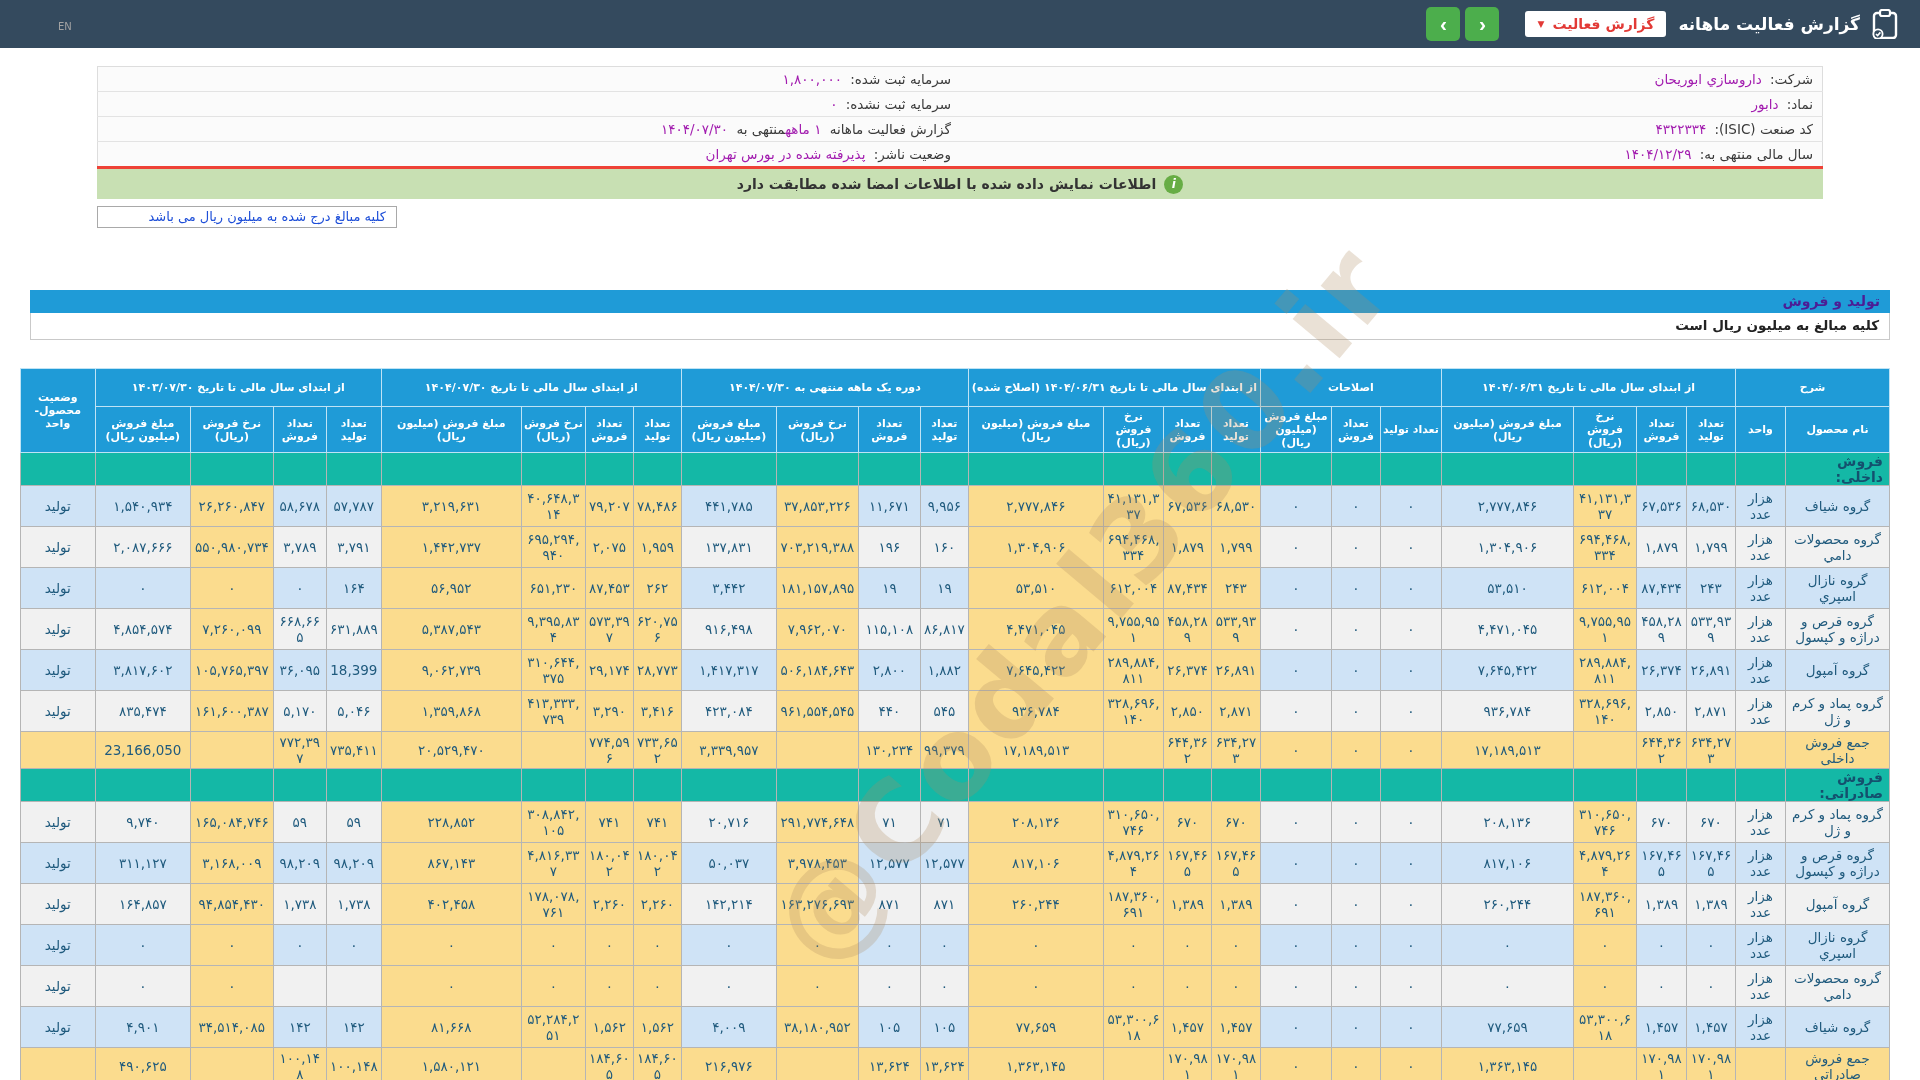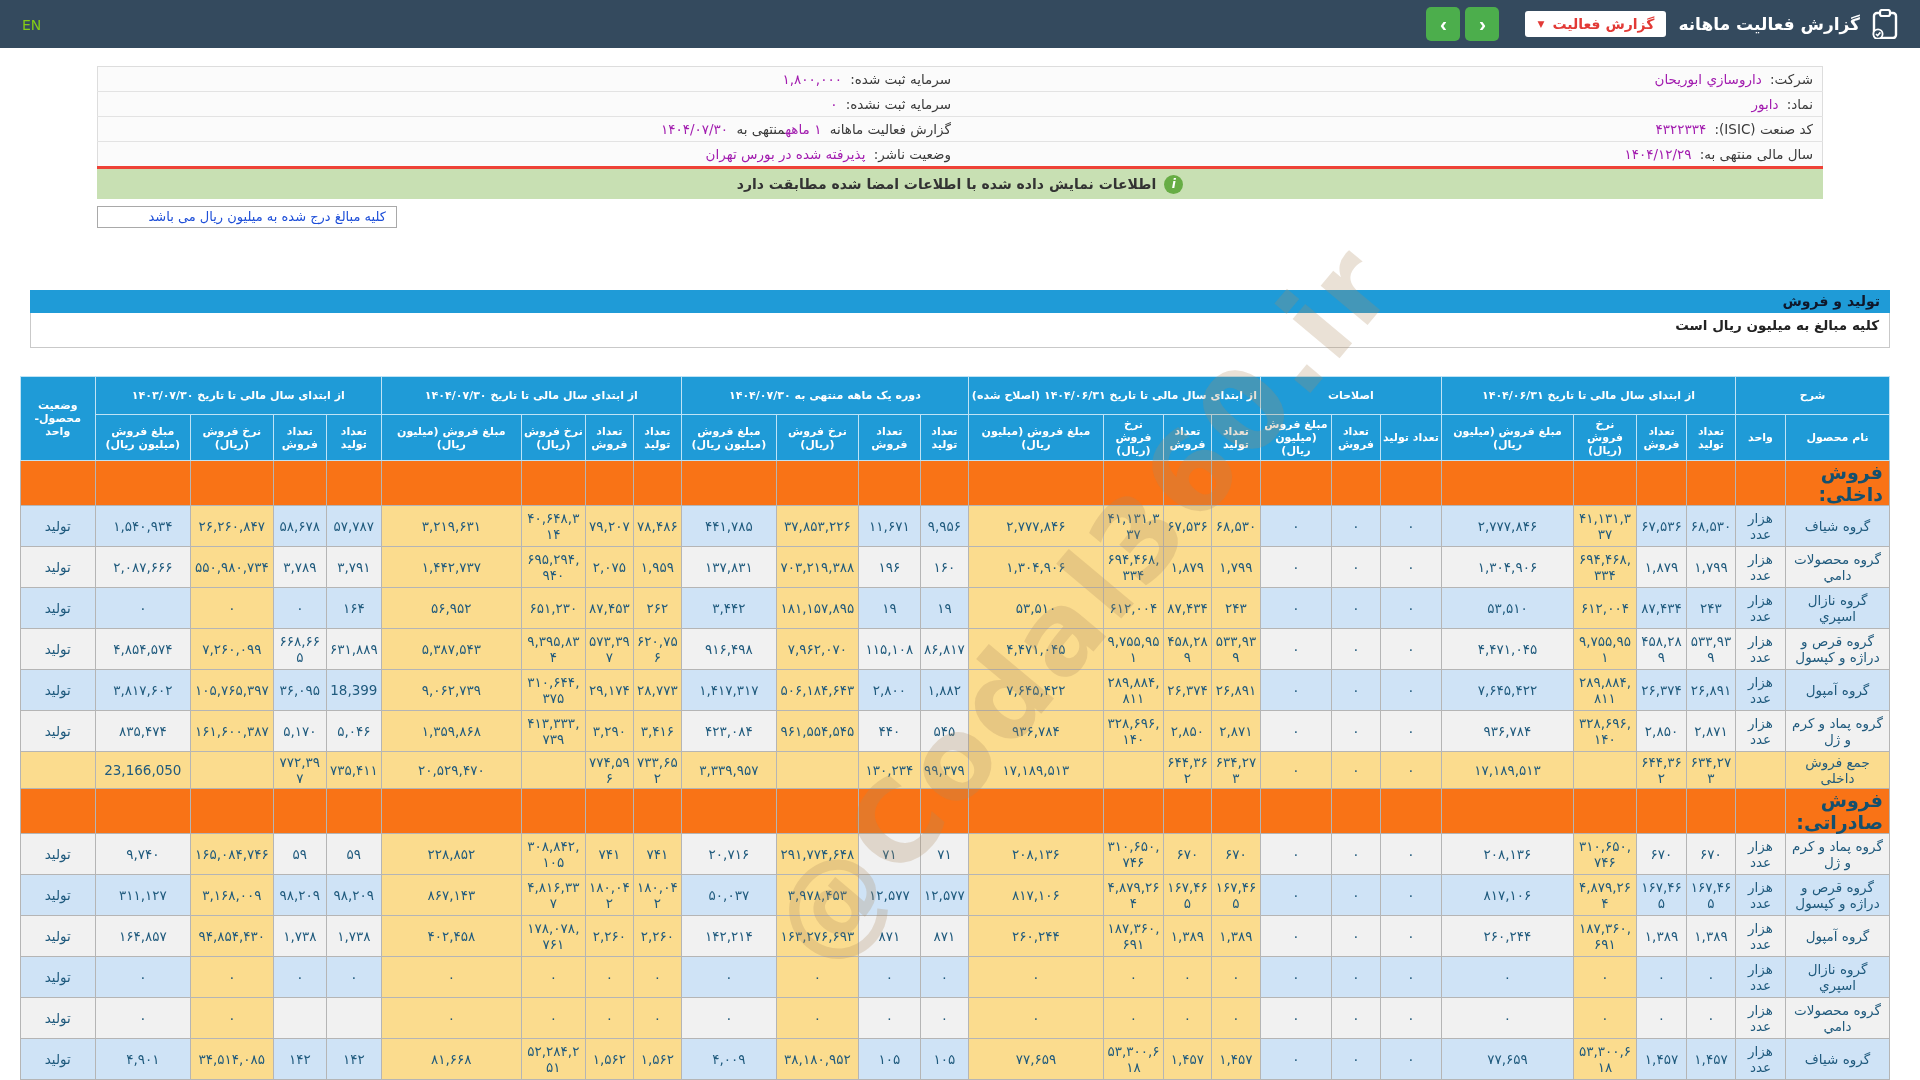--- a/index.html
+++ b/index.html
@@ -13,21 +13,21 @@
   .topbar-right { display:flex; align-items:center; gap:12px; }
   .report-icon { width:26px; height:30px; }
   .topbar-title { color:#fff; font-size:17px; font-weight:bold; }
   .report-dropdown { background:#fff; border-radius:3px; padding:5px 12px; display:flex;
     align-items:center; gap:8px; cursor:pointer; }
   .report-dropdown .dd-label { color:#e23a36; font-size:14px; font-weight:bold; }
   .report-dropdown .dd-caret { color:#e23a36; font-size:9px; }
   .nav-btns { display:flex; gap:5px; margin-right:14px; }
   .nav-btn { width:34px; height:34px; background:#4cae4c; border:none; border-radius:5px;
     color:#fff; font-size:21px; font-weight:bold; line-height:32px; text-align:center; cursor:pointer; }
-  .lang-btn { color:#84cc16; font-size:14px; cursor:pointer; }
+  .lang-btn { color:#a3a3a3; font-size:10px; cursor:pointer;margin-left:36px; }
 
   
   .info-wrap { margin:18px 97px 0; }
   .info-table { width:100%; border-collapse:collapse; background:#fbfbfb;
     border:1px solid #ddd; border-bottom:3px solid #ee4237; }
   .info-table td { width:50%; border-top:1px solid #e3e3e3; padding:4px 9px; height:24px;
     font-size:13.5px; color:#3a3a3a; text-align:right; white-space:nowrap; }
   .info-table tr:first-child td { border-top:none; }
   .info-val { color:#a21caf; padding-right:4px; }
 
@@ -36,39 +36,39 @@
   .signed-banner .txt { font-size:14px; font-weight:bold; color:#333; }
   .info-circle-icon { width:19px; height:19px; border-radius:50%; background:#67ad45; color:#fff;
     font-size:12px; font-weight:bold; text-align:center; line-height:19px; font-style:italic; }
 
   .note-row { display:flex; justify-content:flex-end; margin:7px 0 0; }
   .unit-note-box { border:1px solid #a9a9a9; background:#fff; font-size:13px; color:#1d4ed8;
     padding:2px 10px 3px; min-width:300px; text-align:right; }
 
   
   .section-wrap { margin:62px 30px 0; position:relative; }
-  .section-band { background:#1f9bd7; color:#0f172a; font-size:14px; font-weight:bold;
+  .section-band { background:#1f9bd7; color:#4c1d95; font-size:14px; font-weight:bold;
     padding:3px 10px 4px; height:23px; line-height:17px; }
   .section-subtitle { background:#fff; border:1px solid #c9c9c9; border-top:none; color:#222;
-    font-size:13.5px; font-weight:bold; padding:4px 10px; height:35px; }
+    font-size:13.5px; font-weight:bold; padding:4px 10px; height:27px; }
 
   
   .tbl-wrap { margin-top:28px; }
   table.main { width:100%; border-collapse:collapse; table-layout:fixed; }
   table.main th { background:#1f9bd7; color:#fff; font-size:11px; font-weight:bold;
     border:1px solid #bfe3f5; padding:3px 2px; height:38px; text-align:center; }
   table.main td { border:1px solid #b5b5b5; font-size:13.5px; color:#1f5a7d; text-align:center;
     padding:2px 3px; word-wrap:break-word; }
   tr.prod td { height:41px; }
   tr.shade-blue > td { background:#cfe3f6; }
   tr.shade-plain > td { background:#f1f1f1; }
   tr.total-row > td { background:#fbdc8e; }
   table.main td.hl { background:#fbdc8e; }
   td.name-cell { text-align:right; padding-right:6px; font-size:14px; }
-  tr.sec-row td { background:#f97316; height:17px; padding:0 6px; font-size:19px;
+  tr.sec-row td { background:#14b8a6; height:17px; padding:0 6px; font-size:14px;
     font-weight:bold; color:#14506e; text-align:right; }
 
   
   .watermark { position:absolute; left:745px; top:905px; transform-origin:0 0;
     transform:rotate(-50deg); font-size:112px; font-weight:bold; letter-spacing:5px;
     color:rgba(175,138,96,0.26); z-index:6; pointer-events:none; white-space:nowrap; }
 </style>
 </head>
 <body>
 

